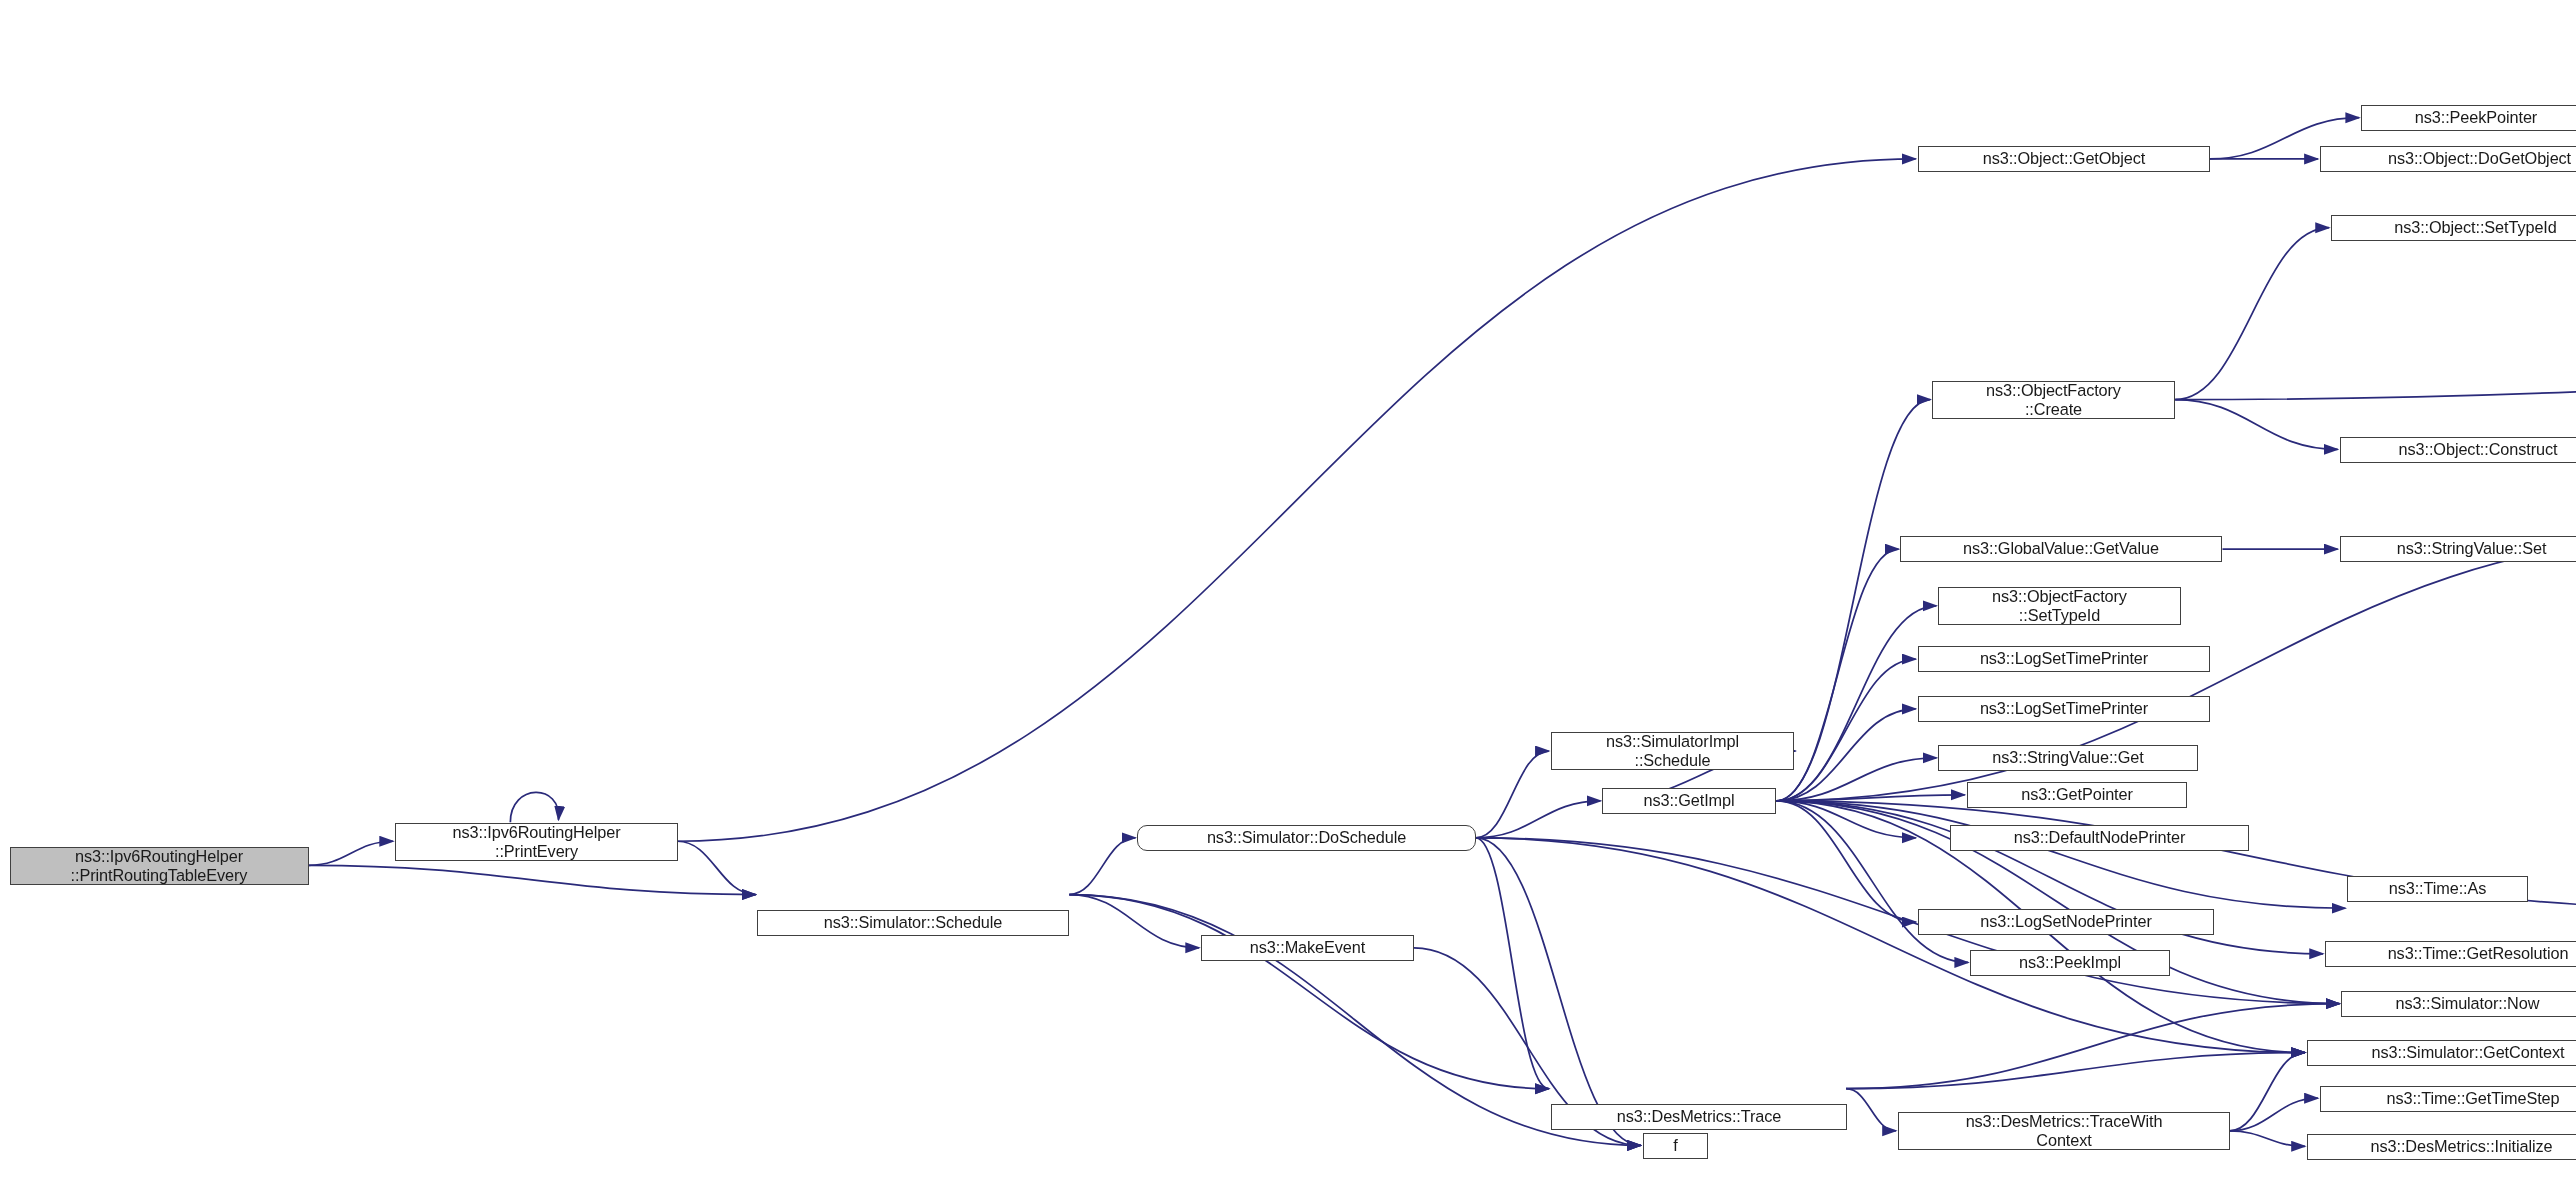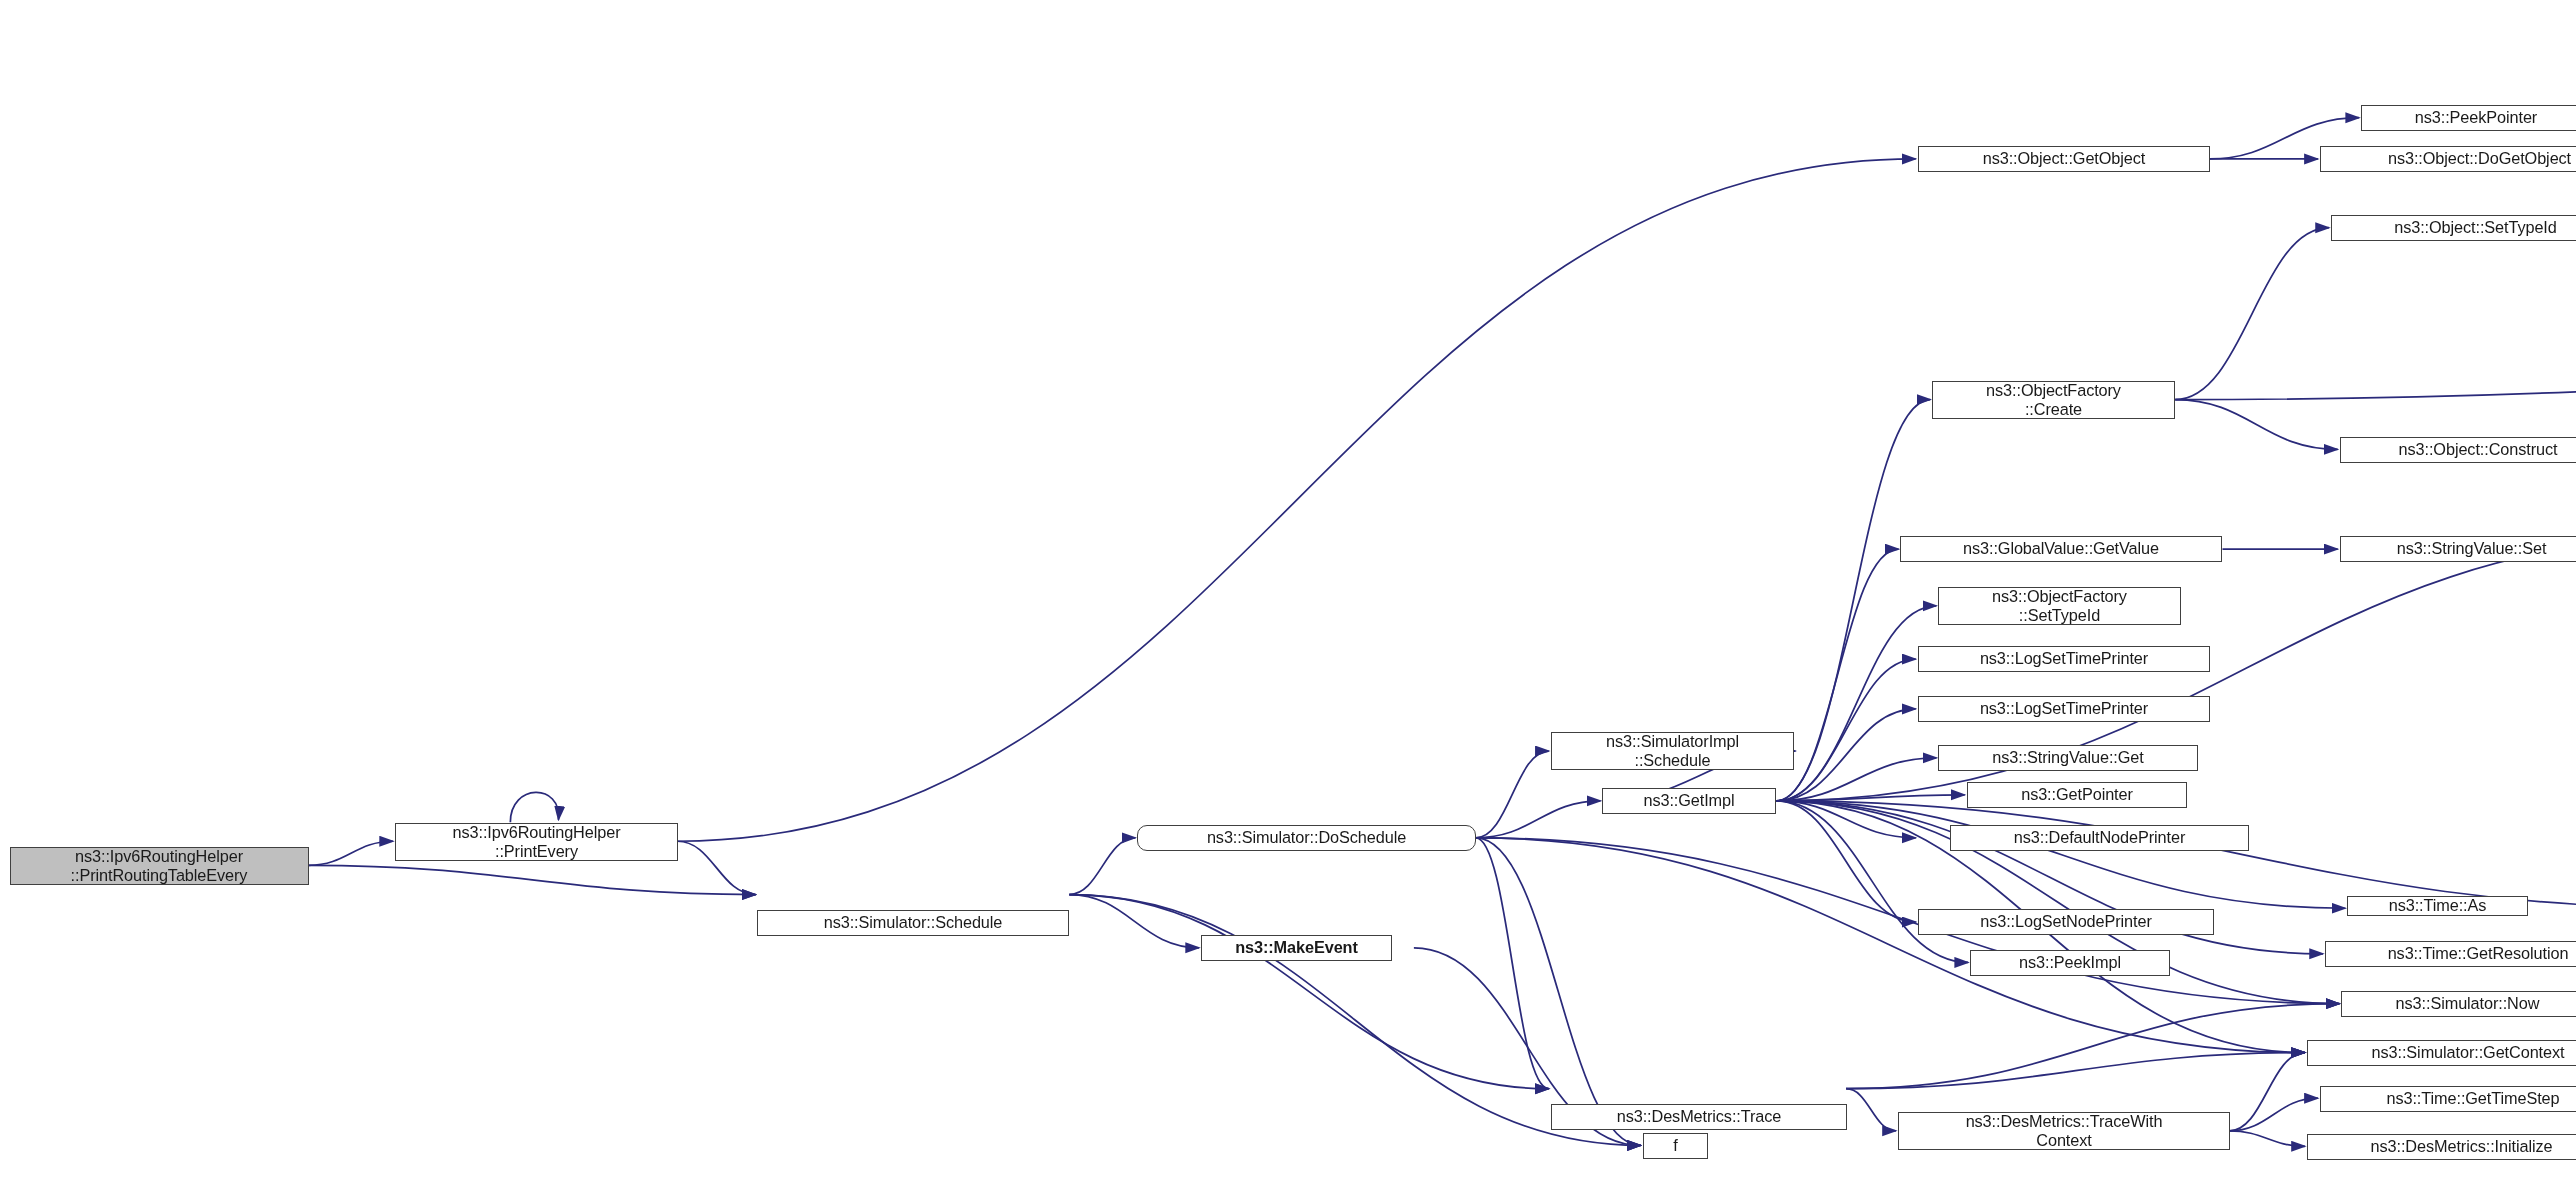--- a/index.html
+++ b/index.html
@@ -154,21 +154,21 @@
         <path d="M3043,1334 C3117.7,1334 3134.3,1386 3209,1386" fill="none" stroke="#2a2a7a" stroke-width="2" marker-end="url(#arrow)"></path>
       </g>
   </svg>
   <div id="node-layer">
       <div class="node root" style="left: 9.5px; top: 847px; width: 299px; height: 38px;">ns3::Ipv6RoutingHelper
 ::PrintRoutingTableEvery</div>
       <div class="node" style="left: 395px; top: 823px; width: 283px; height: 38px;">ns3::Ipv6RoutingHelper
 ::PrintEvery</div>
       <div class="node" style="left: 757px; top: 910px; width: 312px; height: 26px;">ns3::Simulator::Schedule</div>
       <div class="node" style="left: 1137px; top: 825px; width: 339px; height: 26px; border-radius: 10px;">ns3::Simulator::DoSchedule</div>
-      <div class="node" style="left: 1201px; top: 935px; width: 191px; height: 26px; font-weight: bold;">ns3::MakeEvent</div>
+      <div class="node" style="left: 1201px; top: 935px; width: 213px; height: 26px;">ns3::MakeEvent</div>
       <div class="node" style="left: 1551px; top: 732px; width: 243px; height: 38px;">ns3::SimulatorImpl
 ::Schedule</div>
       <div class="node" style="left: 1602px; top: 788px; width: 174px; height: 26px;">ns3::GetImpl</div>
       <div class="node" style="left: 1551px; top: 1076px; width: 296px; height: 26px; margin-top: 28px;">ns3::DesMetrics::Trace</div>
       <div class="node" style="left: 1643px; top: 1133px; width: 65px; height: 26px;">f</div>
       <div class="node" style="left: 1898px; top: 1112px; width: 332px; height: 38px;">ns3::DesMetrics::TraceWith
 Context</div>
       <div class="node" style="left: 1900px; top: 536px; width: 322px; height: 26px;">ns3::GlobalValue::GetValue</div>
       <div class="node" style="left: 2340px; top: 536px; width: 263px; height: 26px;">ns3::StringValue::Set</div>
       <div class="node" style="left: 1938px; top: 587px; width: 243px; height: 38px;">ns3::ObjectFactory
@@ -180,21 +180,21 @@
       <div class="node" style="left: 1918px; top: 825px; width: 299px; height: 26px; margin-left: 32px;">ns3::DefaultNodePrinter</div>
       <div class="node" style="left: 1918px; top: 909px; width: 296px; height: 26px;">ns3::LogSetNodePrinter</div>
       <div class="node" style="left: 1970px; top: 950px; width: 200px; height: 26px;">ns3::PeekImpl</div>
       <div class="node" style="left: 1918px; top: 146px; width: 292px; height: 26px;">ns3::Object::GetObject</div>
       <div class="node" style="left: 2361px; top: 105px; width: 230px; height: 26px;">ns3::PeekPointer</div>
       <div class="node" style="left: 2320px; top: 146px; width: 319px; height: 26px;">ns3::Object::DoGetObject</div>
       <div class="node" style="left: 2331px; top: 215px; width: 289px; height: 26px;">ns3::Object::SetTypeId</div>
       <div class="node" style="left: 1932px; top: 381px; width: 243px; height: 38px;">ns3::ObjectFactory
 ::Create</div>
       <div class="node" style="left: 2340px; top: 437px; width: 276px; height: 26px;">ns3::Object::Construct</div>
-      <div class="node" style="left: 2347px; top: 896px; width: 181px; height: 20px;">ns3::Time::As</div>
+      <div class="node" style="left: 2347px; top: 876px; width: 181px; height: 26px;">ns3::Time::As</div>
       <div class="node" style="left: 2325px; top: 941px; width: 306px; height: 26px;">ns3::Time::GetResolution</div>
       <div class="node" style="left: 2341px; top: 991px; width: 253px; height: 26px;">ns3::Simulator::Now</div>
       <div class="node" style="left: 2307px; top: 1040px; width: 322px; height: 26px;">ns3::Simulator::GetContext</div>
       <div class="node" style="left: 2320px; top: 1086px; width: 306px; height: 26px;">ns3::Time::GetTimeStep</div>
       <div class="node" style="left: 2307px; top: 1134px; width: 309px; height: 26px;">ns3::DesMetrics::Initialize</div>
     </div>
 </div>
 
 
 </body></html>

